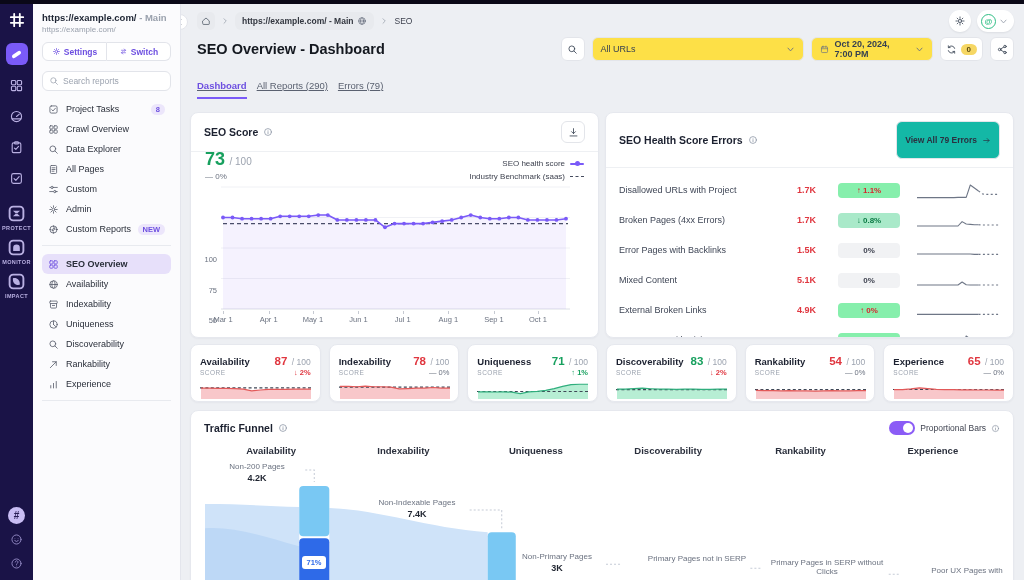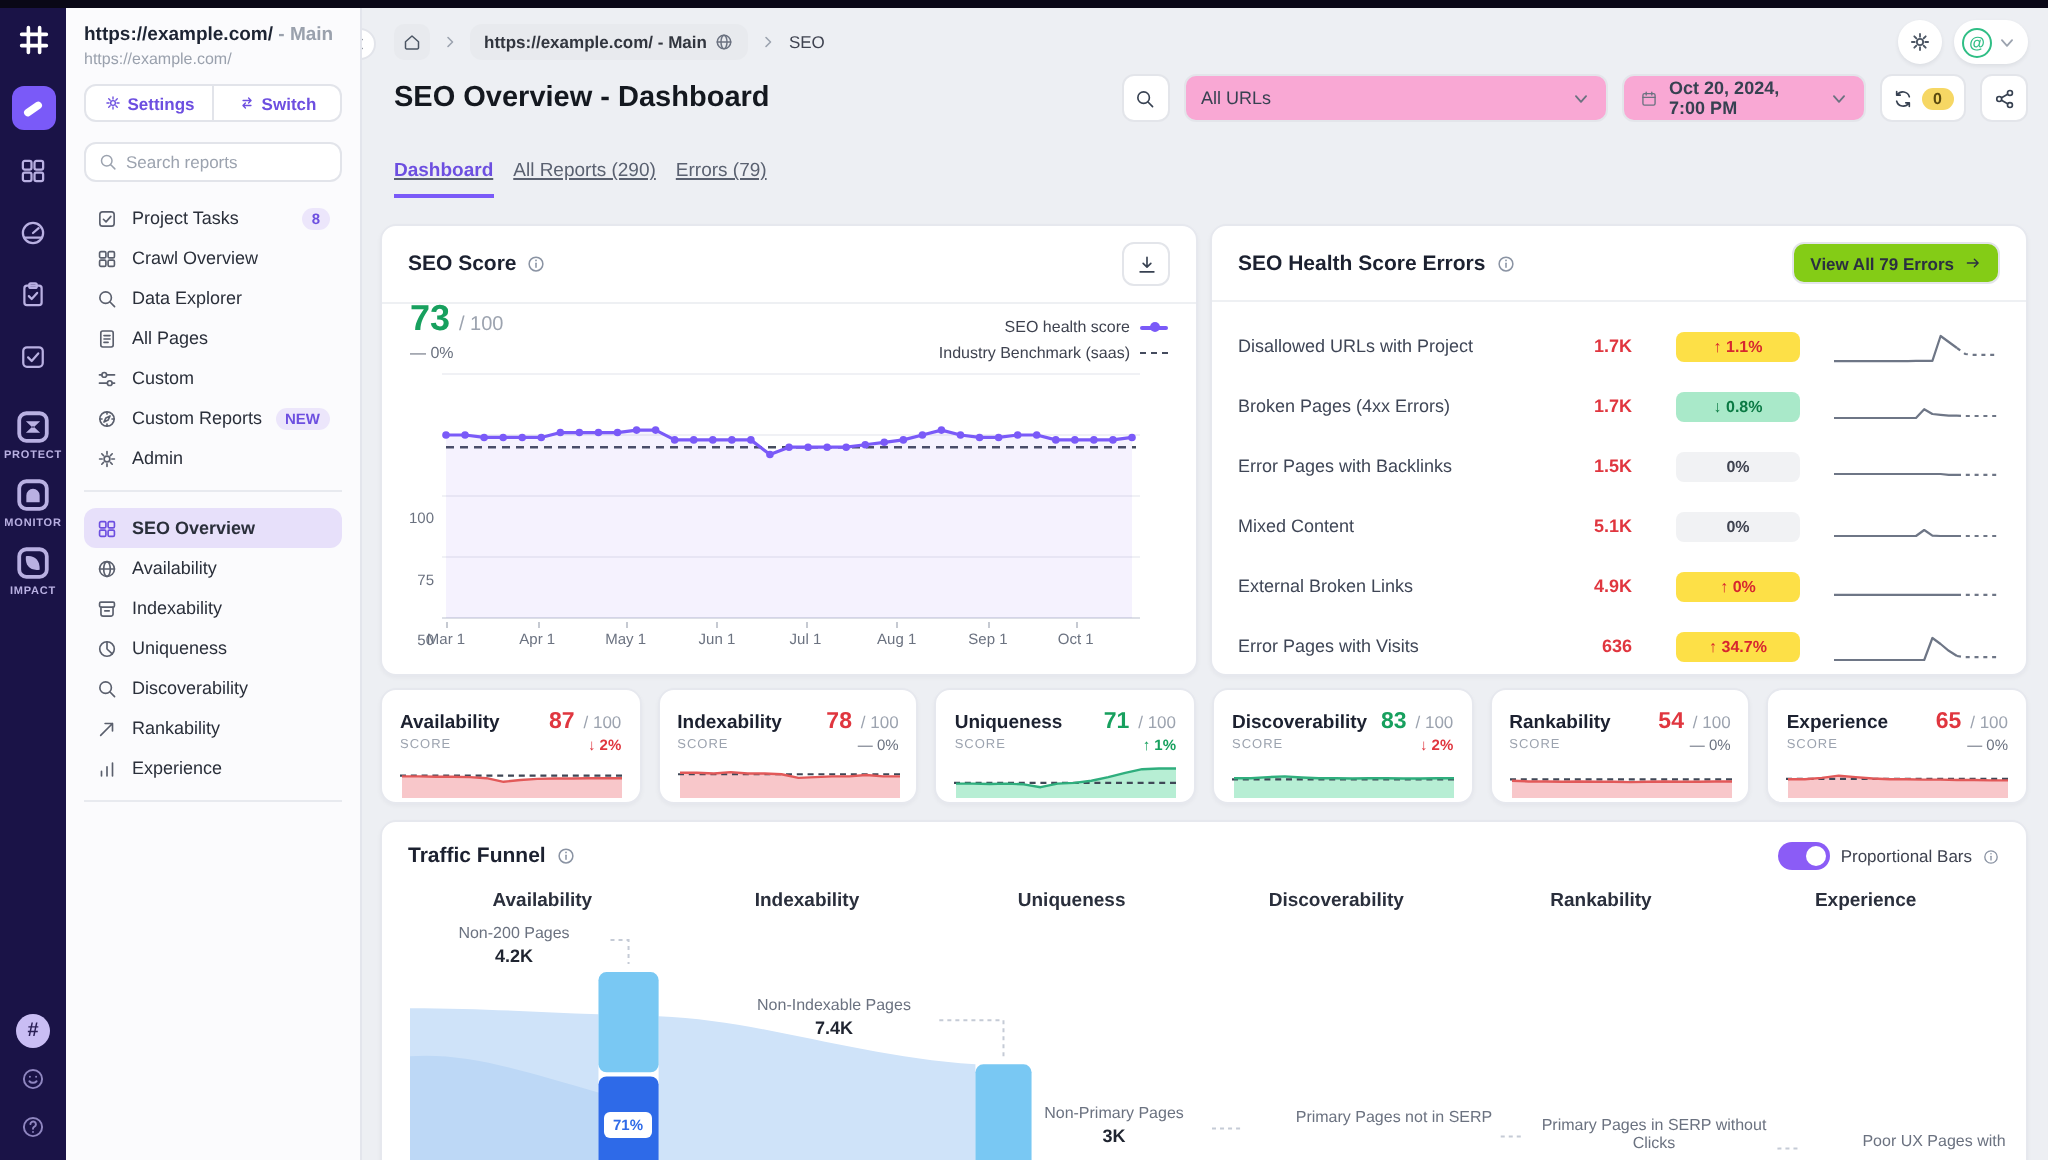--- a/index.html
+++ b/index.html
@@ -63,21 +63,21 @@
   .round-btn .ic { width:12px; height:12px; }
   .avatar-pill { height:22px; background:#fff; border-radius:12px; box-shadow:0 1px 2px rgba(16,24,40,.08); display:flex; align-items:center; gap:3px; padding:0 6px 0 4px; }
   .avatar { width:15px; height:15px; border-radius:50%; border:1.6px solid #2fbe85; color:#2fbe85; display:flex; align-items:center; justify-content:center; font-size:8px; font-weight:bold; }
   .avatar-pill .ic { width:9px; height:9px; color:#9ca3af; }
 
   .page-title { position:absolute; left:16px; top:37px; font-size:14.5px; font-weight:bold; color:#14181f; }
 
   .filters { position:absolute; right:10px; top:33px; display:flex; gap:7px; align-items:center; }
   .sq-btn { width:24px; height:24px; background:#fff; border:1px solid #e3e5ea; border-radius:6px; display:flex; align-items:center; justify-content:center; color:#374151; }
   .sq-btn .ic { width:11px; height:11px; }
-  .sel { height:24px; background:#f9a8d4; border:1px solid #e3e5ea; border-radius:6px; display:flex; align-items:center; font-size:9px; color:#374151; padding:0 8px; gap:6px; }
+  .sel { height:24px; background:#fde047; border:1px solid #e3e5ea; border-radius:6px; display:flex; align-items:center; font-size:9px; color:#374151; padding:0 8px; gap:6px; }
   .sel .ic { width:9px; height:9px; color:#6b7280; flex:none; }
   .sel.url { width:212px; }
   .sel.url .lbl { flex:1; }
   .sel.date { width:122px; font-weight:bold; }
   .refresh { height:24px; background:#fff; border:1px solid #e3e5ea; border-radius:6px; display:flex; align-items:center; gap:4px; padding:0 5px; color:#374151; }
   .refresh .ic { width:11px; height:11px; }
   .refresh .cnt { background:#f6d764; color:#5b4a10; font-size:8px; font-weight:bold; border-radius:8px; padding:1px 6px; }
 
   .tabs { position:absolute; left:16px; top:76px; display:flex; gap:10px; font-size:9.5px; color:#5a6170;text-decoration:underline; }
   .tab { padding-bottom:6px; cursor:pointer; }
@@ -104,28 +104,28 @@
   .plot { position:absolute; left:6px; right:10px; top:72px; }
   .plot-row { display:flex; }
   .ylabels { width:24px; position:relative; height:126px; font-size:7.5px; color:#6b7280; }
   .ylabels span { position:absolute; right:4px; transform:translateY(-50%); }
   .xlabels { position:relative; height:14px; margin-left:24px; font-size:7.5px; color:#6b7280; }
   .xlabels span { position:absolute; top:4px; transform:translateX(-50%); }
   .xlabels i { position:absolute; top:0; width:1px; height:3px; background:#c6cad2; }
 
   
   .panel.errors { left:424px; top:108px; width:409px; height:226px; }
-  .viewall { margin-left:auto; border:1px solid #e3e5ea; border-radius:6px; height:21px; display:flex; align-items:center; gap:5px; padding:0 8px; font-size:8.5px; font-weight:bold; color:#2b3040; background:#84cc16; font-family:inherit; }
+  .viewall { margin-left:auto; border:1px solid #e3e5ea; border-radius:6px; height:38px; display:flex; align-items:center; gap:5px; padding:0 8px; font-size:8.5px; font-weight:bold; color:#2b3040; background:#14b8a6; font-family:inherit; }
   .viewall .ic { width:9px; height:9px; }
   .err-rows { padding:7px 13px 0; }
   .err-row { height:30px; display:flex; align-items:center; }
   .err-lbl { flex:1; font-size:9px; color:#3f4656; }
   .err-val { width:40px; text-align:right; font-size:9px; font-weight:bold; color:#e0363f; }
   .err-badge { width:62px; margin-left:22px; text-align:center; font-size:8px; font-weight:bold; border-radius:4px; padding:3px 0; }
-  .err-badge.bad { background:#fde047; color:#d7262f; }
+  .err-badge.bad { background:#86efac; color:#d7262f; }
   .err-badge.good { background:#a9e9c9; color:#0b7a44; }
   .err-badge.neutral { background:#f1f2f4; color:#3f4350; }
   .err-spark { margin-left:16px; width:84px; height:22px; }
 
   
   .cards { position:absolute; left:9px; right:10px; top:340px; height:58px; display:grid; grid-template-columns:repeat(6,1fr); gap:8px; }
   .card { background:#fff; border:1px solid #e6e8ee; border-radius:8px; box-shadow:0 1px 2px rgba(16,24,40,.04); padding:6px 9px 0; overflow:hidden; }
   .card .r1 { display:flex; align-items:baseline; }
   .card .nm { font-size:9.5px; font-weight:bold; color:#1c2130; flex:1; }
   .card .sc { font-size:11.5px; font-weight:bold; }
@@ -342,35 +342,35 @@
             <path d="M2.5 5h11M2.5 11h11"></path>
             <circle cx="6" cy="5" r="1.7" fill="#fbfbfd"></circle>
             <circle cx="10" cy="11" r="1.7" fill="#fbfbfd"></circle>
           </svg>
         </span>
       <span class="lbl">Custom</span>
       </div>
       <div class="nav-item">
         <span class="ic">
           <svg viewBox="0 0 16 16" fill="none" stroke="currentColor" stroke-width="1.2" stroke-linecap="round" stroke-linejoin="round">
+            <circle cx="8" cy="8" r="2.1"></circle>
+            <path d="M8 2.6v1.9M8 11.5v1.9M2.6 8h1.9M11.5 8h1.9M4.2 4.2l1.3 1.3M10.5 10.5l1.3 1.3M11.8 4.2l-1.3 1.3M5.5 10.5l-1.3 1.3"></path>
+          </svg>
+        </span>
+      <span class="lbl">Admin</span>
+      </div>
+      <div class="nav-item">
+        <span class="ic">
+          <svg viewBox="0 0 16 16" fill="none" stroke="currentColor" stroke-width="1.2" stroke-linecap="round" stroke-linejoin="round">
             <circle cx="8" cy="8" r="5.2"></circle>
             <path d="M8 2.8v1.6M8 11.6v1.6M2.8 8h1.6M11.6 8h1.6M10.2 5.8L8.8 8.8 5.8 10.2 7.2 7.2z"></path>
           </svg>
         </span>
       <span class="lbl">Custom Reports</span>
         <span class="badge">NEW</span>
-      </div>
-      <div class="nav-item">
-        <span class="ic">
-          <svg viewBox="0 0 16 16" fill="none" stroke="currentColor" stroke-width="1.2" stroke-linecap="round" stroke-linejoin="round">
-            <circle cx="8" cy="8" r="2.1"></circle>
-            <path d="M8 2.6v1.9M8 11.5v1.9M2.6 8h1.9M11.5 8h1.9M4.2 4.2l1.3 1.3M10.5 10.5l1.3 1.3M11.8 4.2l-1.3 1.3M5.5 10.5l-1.3 1.3"></path>
-          </svg>
-        </span>
-      <span class="lbl">Admin</span>
       </div>
     </div>
   <div class="sep"></div>
   <div class="nav">
       <div class="nav-item active">
         <span class="ic">
           <svg viewBox="0 0 16 16" fill="none" stroke="currentColor" stroke-width="1.2" stroke-linecap="round" stroke-linejoin="round">
             <rect x="2.6" y="2.6" width="4.6" height="4.6" rx="1"></rect>
             <rect x="8.8" y="2.6" width="4.6" height="4.6" rx="1"></rect>
             <rect x="2.6" y="8.8" width="4.6" height="4.6" rx="1"></rect>

